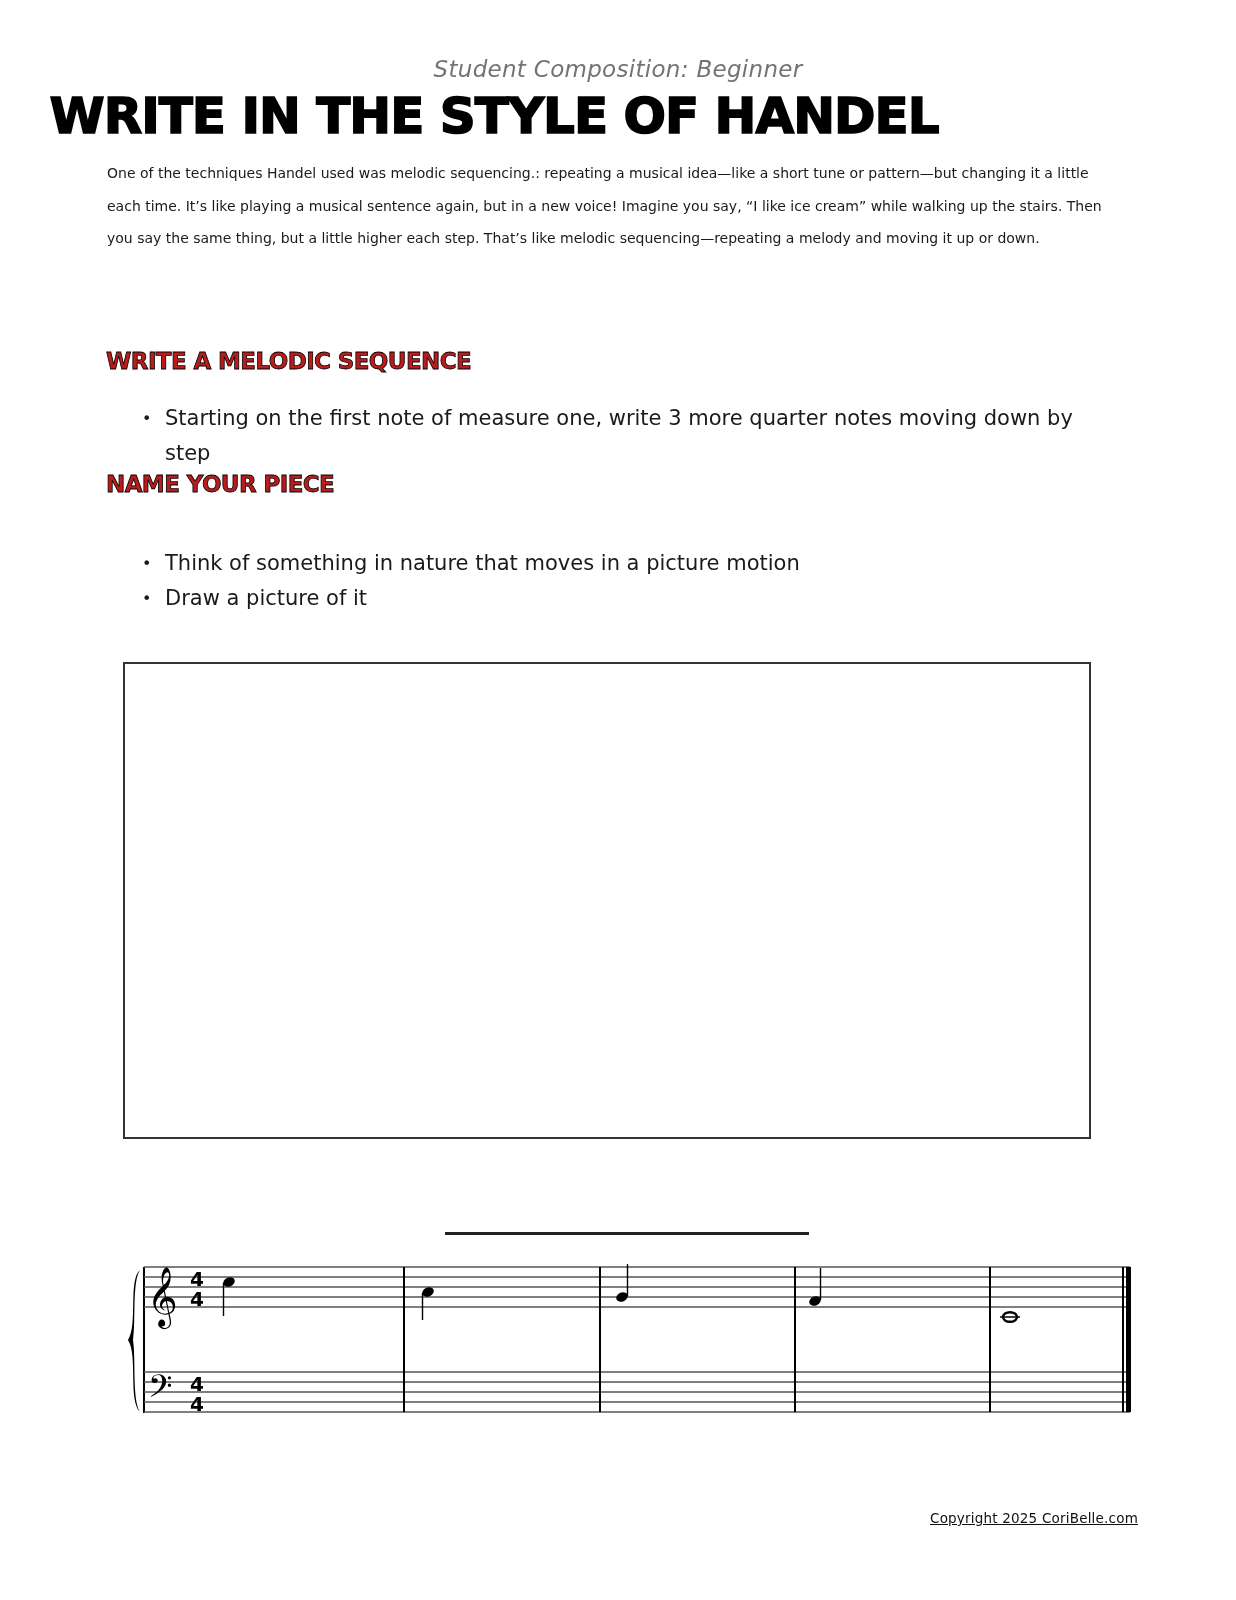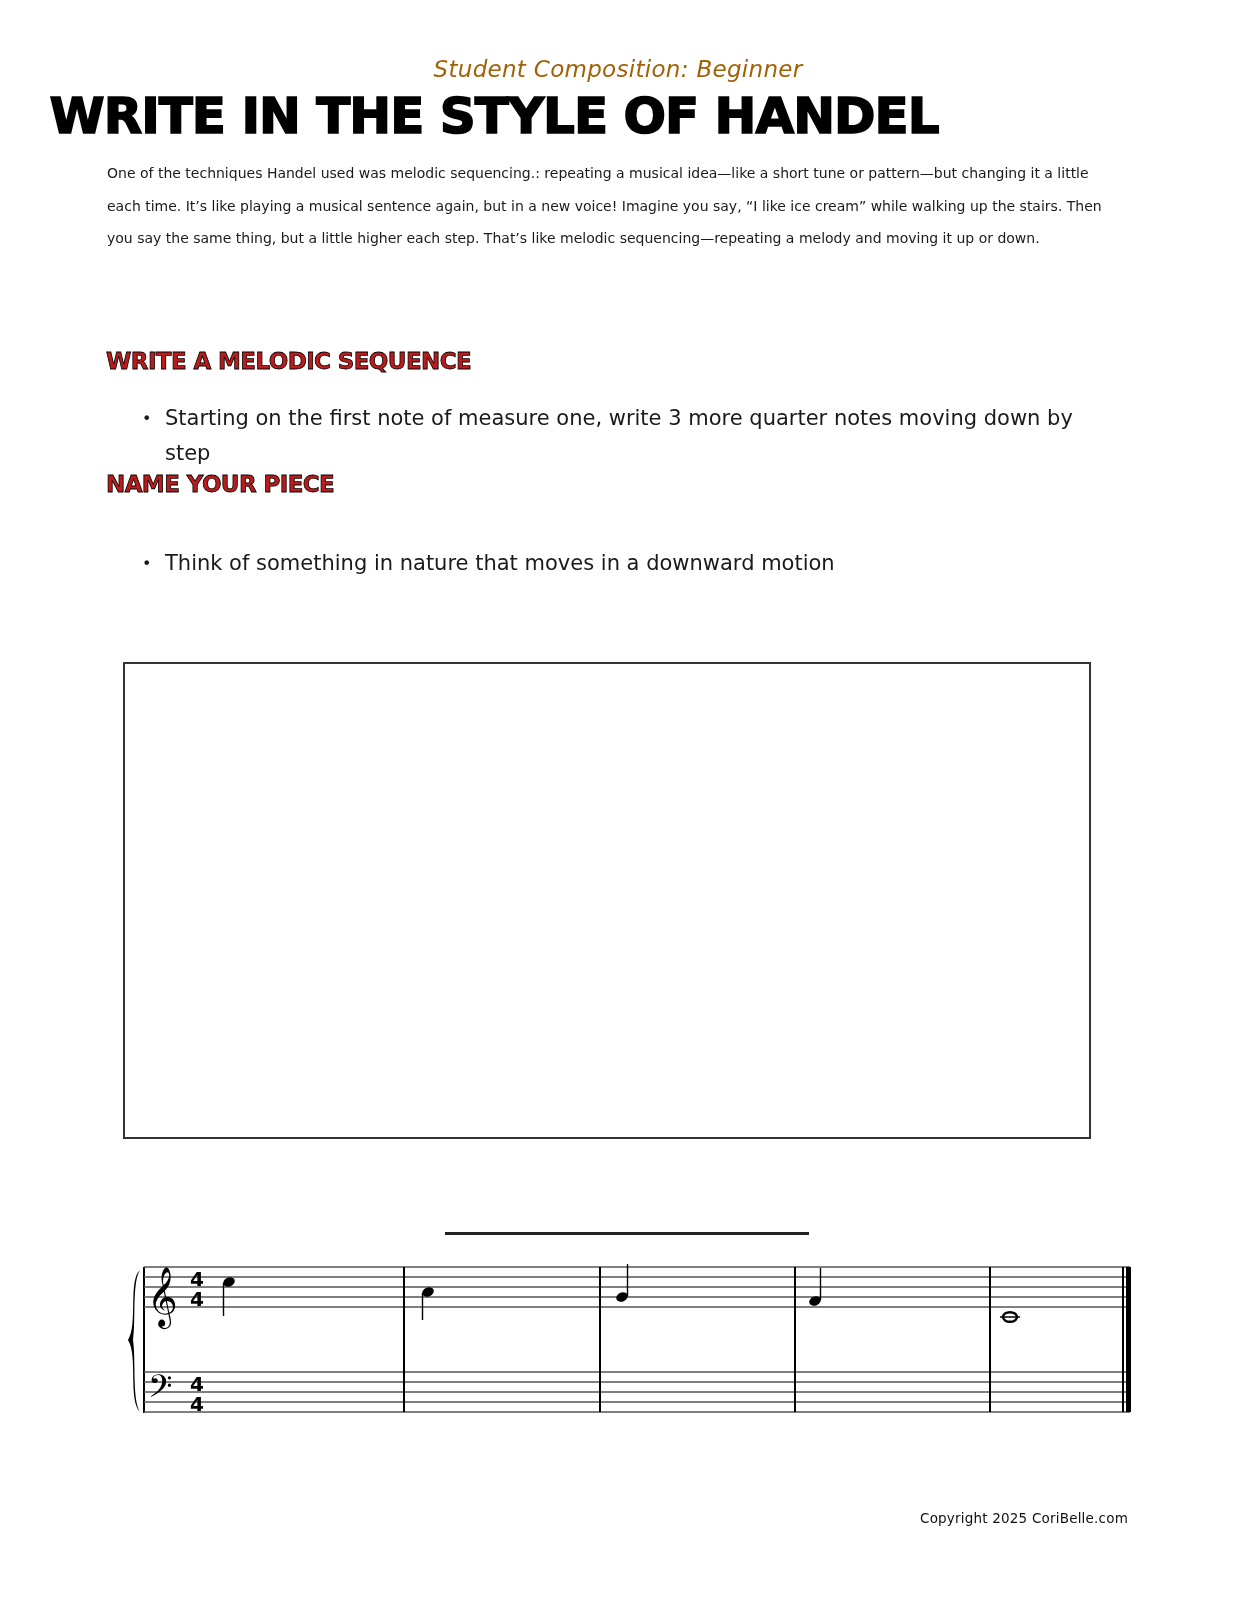--- a/index.html
+++ b/index.html
@@ -1,44 +1,45 @@
 <!DOCTYPE html>
 <html><head>
 <meta charset="utf-8">
 <style>
   html, body { margin: 0; padding: 0; background: #ffffff; }
   body { width: 1236px; height: 1600px; position: relative; overflow: hidden; color: #111; font-family: "DejaVu Sans", sans-serif; }
-  .subtitle { position: absolute; top: 56px; left: 0; width: 1236px; text-align: center; font-family: "DejaVu Sans", sans-serif; font-style: italic; font-size: 23px; color: #a16207; letter-spacing: 0.3px; }
+  .subtitle { position: absolute; top: 56px; left: 0; width: 1236px; text-align: center; font-family: "DejaVu Sans", sans-serif; font-style: italic; font-size: 23px; color: #737373; letter-spacing: 0.3px; }
   .title { position: absolute; top: 86px; left: 0; width: 988px; text-align: center; font-family: "DejaVu Sans", sans-serif; font-weight: 900; font-size: 50px; line-height: 60px; letter-spacing: -1px; color: #000; -webkit-text-stroke: 1.6px #000; }
   .intro { position: absolute; top: 157px; left: 107px; width: 1000px; font-size: 14px; line-height: 32.5px; color: #1a1a1a; }
   .section-head { position: absolute; left: 106px; font-weight: 900; font-size: 23px; letter-spacing: -0.6px; color: #b91c1c; -webkit-text-stroke: 0.8px #000; }
   .bullets { position: absolute; left: 128px; width: 960px; margin: 16px; padding: 0; list-style: none; font-size: 21px; line-height: 35px; color: #1a1a1a; }
   .bullets li { position: relative; padding-left: 21px; }
   .bullets li::before { content: "•"; position: absolute; left: -2px; top: 0; font-size: 16px; }
   .drawing-box { position: absolute; left: 123px; top: 662px; width: 964px; height: 473px; border: 2px solid #333; background: #fff; }
   .title-line { position: absolute; left: 445px; top: 1232px; width: 364px; height: 3px; background: #222; }
   .staff-svg { position: absolute; left: 0; top: 0; }
-  .copyright { position: absolute; top: 1510px; right: 108px; font-size: 13.5px; color: #111; letter-spacing: 0.2px; }
+  .copyright { position: absolute; top: 1510px; right: 98px; font-size: 13.5px; color: #111; letter-spacing: 0.2px; text-decoration: underline; }
 </style>
 </head>
 <body>
 
 <div class="subtitle">Student Composition: Beginner</div>
 <div class="title">WRITE IN THE STYLE OF HANDEL</div>
 
 <div class="intro">One of the techniques Handel used was melodic sequencing.: repeating a musical idea—like a short tune or pattern—but changing it a little each time. It’s like playing a musical sentence again, but in a new voice! Imagine you say, “I like ice cream” while walking up the stairs. Then you say the same thing, but a little higher each step. That’s like melodic sequencing—repeating a melody and moving it up or down.</div>
 
 <div class="section-head" style="top:348px;">WRITE A MELODIC SEQUENCE</div>
 <ul class="bullets" style="top:385px;">
   <li>Starting on the first note of measure one, write 3 more quarter notes moving down by step</li>
 </ul>
 
 <div class="section-head" style="top:471px;">NAME YOUR PIECE</div>
 <ul class="bullets" style="top:530px;">
-  <li>Think of something in nature that moves in a downward motion</li>
+  <li>Think of something in nature that moves in a picture motion</li>
+  <li>Draw a picture of it</li>
 </ul>
 
 <div class="drawing-box"></div>
 
 <div class="title-line"></div>
 
 <svg class="staff-svg" width="1236" height="1600" xmlns="http://www.w3.org/2000/svg">
 
   <path d="M140 1270 C128 1280, 138 1325, 128 1340 C138 1355, 128 1400, 140 1412 C132 1400, 136 1360, 133 1340 C136 1320, 132 1282, 140 1270 Z" fill="#000"></path>
 

